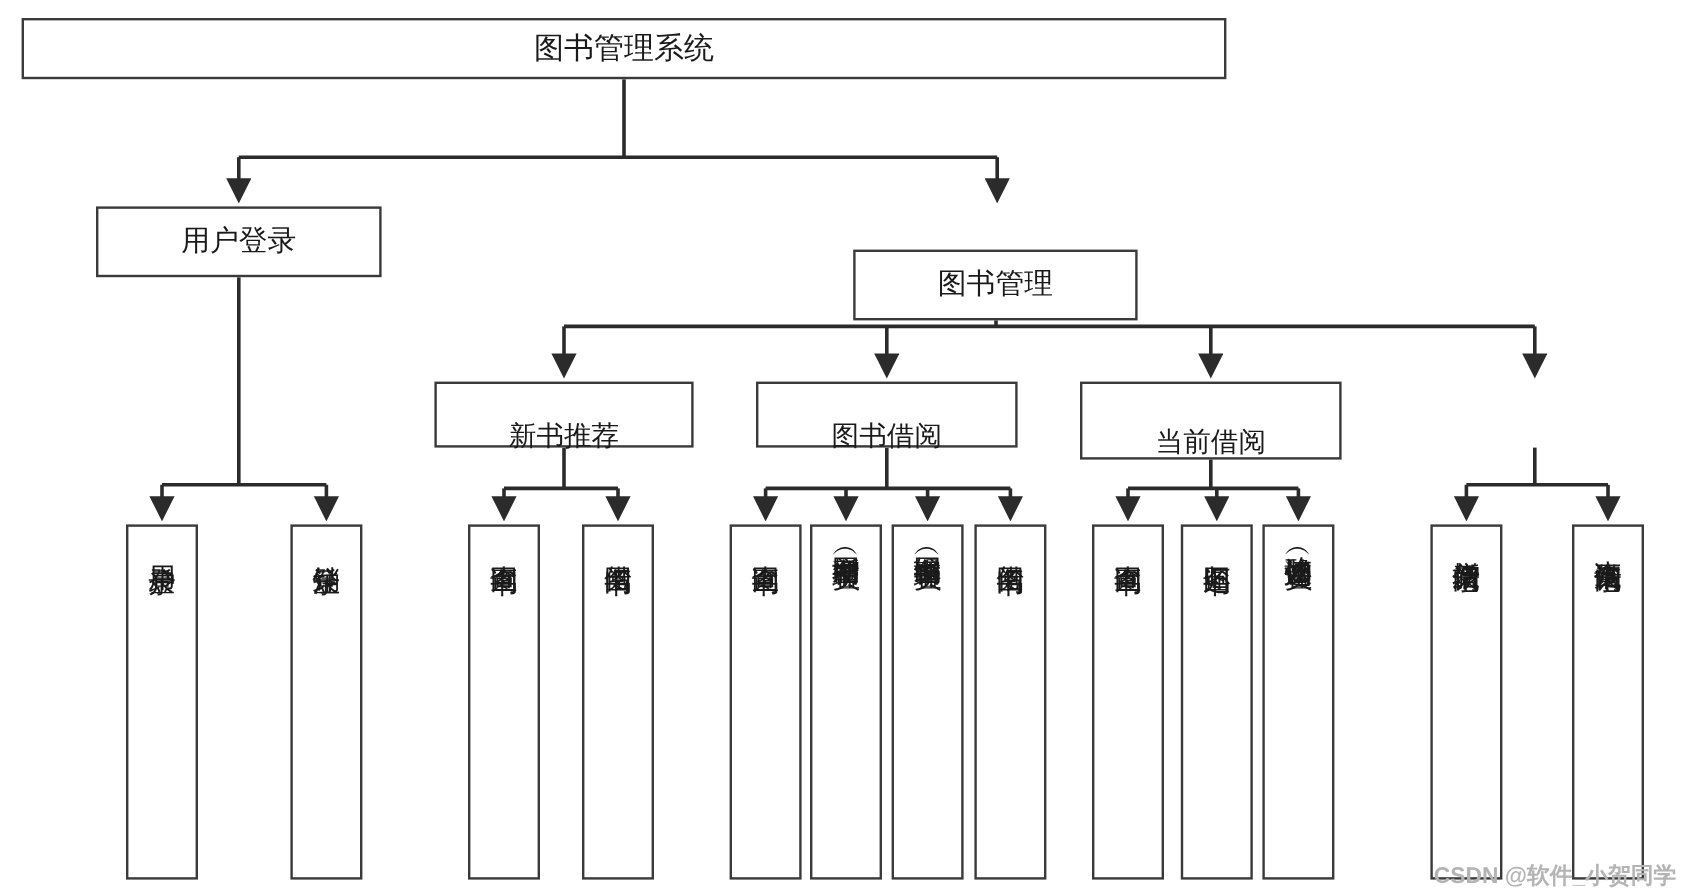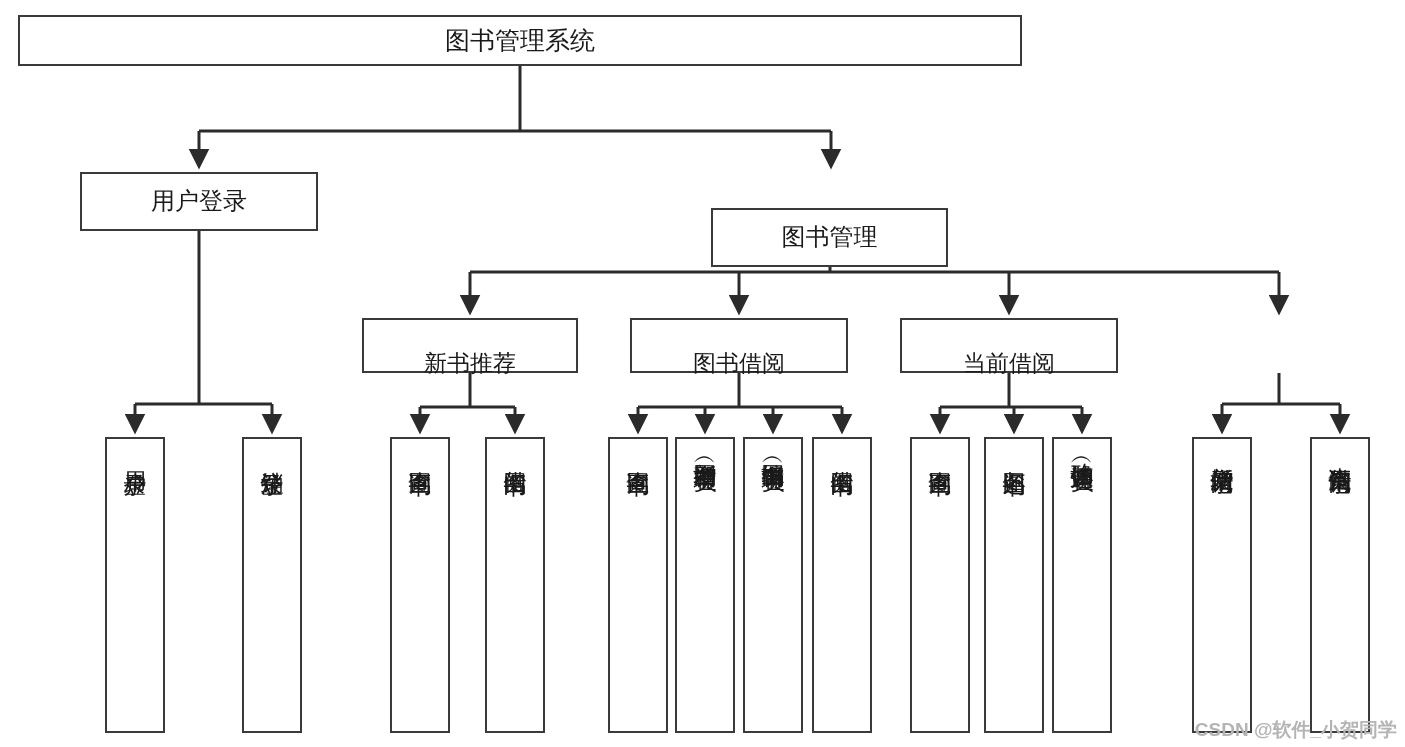--- a/index.html
+++ b/index.html
@@ -123,21 +123,21 @@
   <div class="node node-l2" style="left:711px;top:172px;width:237px;height:59px;margin-top:36px;">
     <span class="label">图书管理</span>
   </div>
 
   <div class="node node-l3" style="left:362px;top:318px;width:216px;height:55px;">
     <span class="label">新书推荐</span>
   </div>
   <div class="node node-l3" style="left:630px;top:318px;width:218px;height:55px;">
     <span class="label">图书借阅</span>
   </div>
-  <div class="node node-l3" style="left:900px;top:318px;width:218px;height:55px;">
+  <div class="node node-l3" style="left:900px;top:318px;width:218px;height:65px;">
     <span class="label">当前借阅</span>
   </div>
 
   <div class="node node-leaf" style="left:105px;top:437px;width:60px;height:296px;">
     <span class="label">用户登录</span>
   </div>
   <div class="node node-leaf" style="left:242px;top:437px;width:60px;height:296px;">
     <span class="label">注销登录</span>
   </div>
   <div class="node node-leaf" style="left:390px;top:437px;width:60px;height:296px;">

